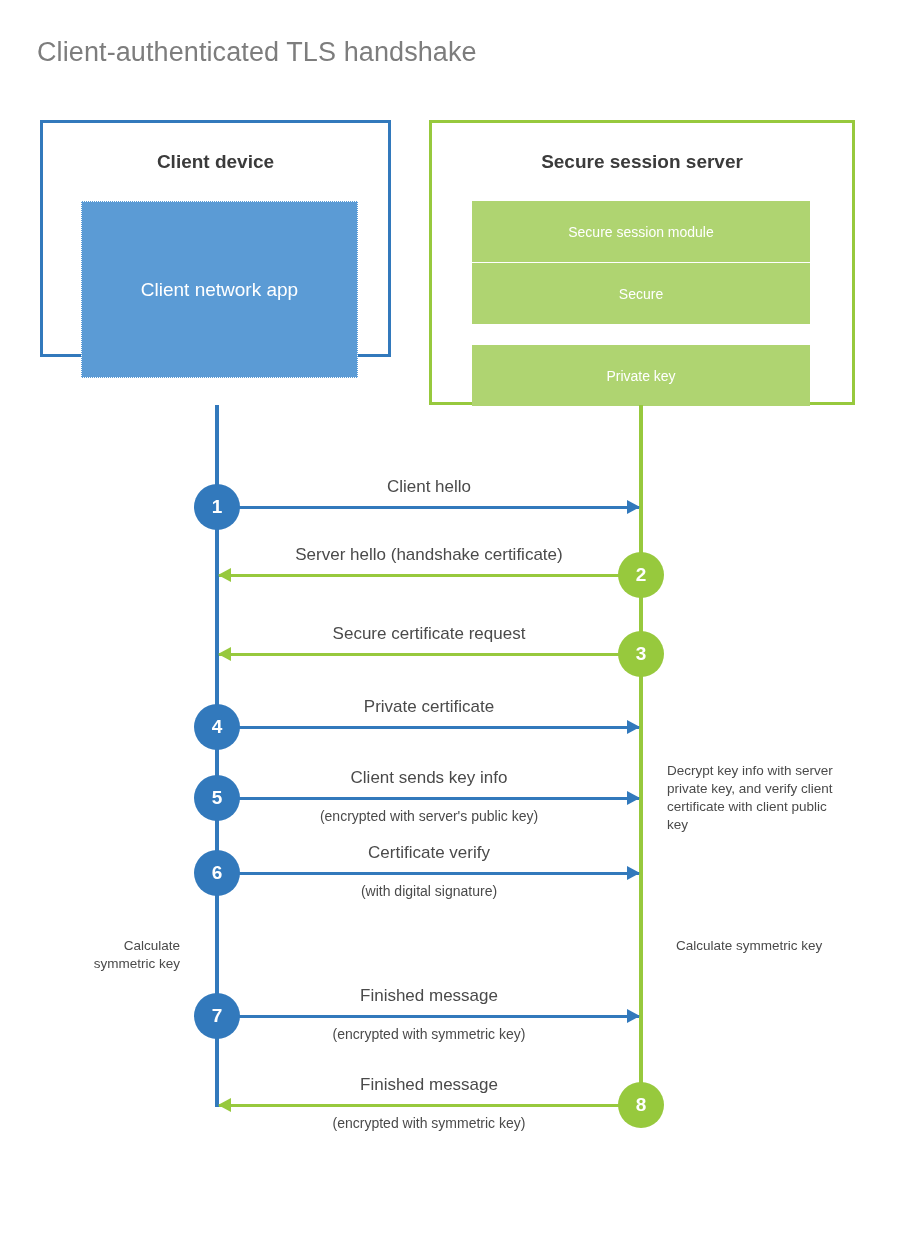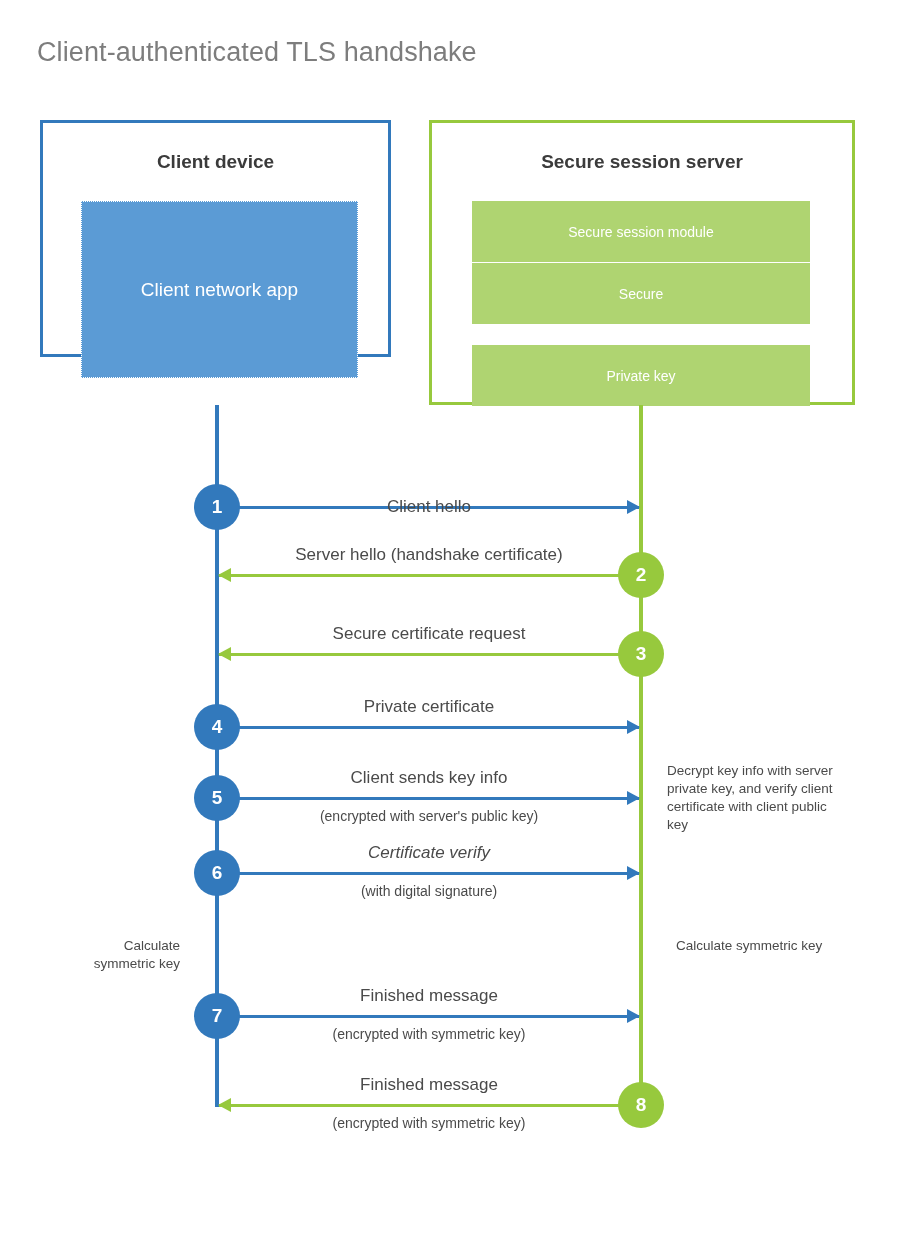--- a/index.html
+++ b/index.html
@@ -118,42 +118,42 @@
     <div class="srv-bar" id="srv-bar-2">Private key</div>
   </div>
 
   <div class="lifeline" id="client-lifeline"></div>
   <div class="lifeline" id="server-lifeline"></div>
 
   <div id="messages-layer">
       <div class="step-circle blue" style="left: 194px; top: 484px;">1</div>
       <div class="arrow-line blue" style="left: 235px; width: 404px; top: 506px;"></div>
       <div class="arrow-head right blue" style="top: 500px; left: 627px;"></div>
-      <div class="msg-label" style="left: 217px; width: 424px; top: 497px;">Client hello</div>
+      <div class="msg-label" style="left: 217px; width: 424px; top: 477px;">Client hello</div>
       <div class="step-circle green" style="left: 618px; top: 552px;">2</div>
       <div class="arrow-line green" style="left: 219px; width: 404px; top: 574px;"></div>
       <div class="arrow-head left green" style="top: 568px; left: 218px;"></div>
       <div class="msg-label" style="left: 217px; width: 424px; top: 545px;">Server hello (handshake certificate)</div>
       <div class="step-circle green" style="left: 618px; top: 631px;">3</div>
       <div class="arrow-line green" style="left: 219px; width: 404px; top: 653px;"></div>
       <div class="arrow-head left green" style="top: 647px; left: 218px;"></div>
       <div class="msg-label" style="left: 217px; width: 424px; top: 624px;">Secure certificate request</div>
       <div class="step-circle blue" style="left: 194px; top: 704px;">4</div>
       <div class="arrow-line blue" style="left: 235px; width: 404px; top: 726px;"></div>
       <div class="arrow-head right blue" style="top: 720px; left: 627px;"></div>
       <div class="msg-label" style="left: 217px; width: 424px; top: 697px;">Private certificate</div>
       <div class="step-circle blue" style="left: 194px; top: 775px;">5</div>
       <div class="arrow-line blue" style="left: 235px; width: 404px; top: 797px;"></div>
       <div class="arrow-head right blue" style="top: 791px; left: 627px;"></div>
       <div class="msg-label" style="left: 217px; width: 424px; top: 768px;">Client sends key info</div>
       <div class="msg-sub" style="left: 217px; width: 424px; top: 808px;">(encrypted with server's public key)</div>
       <div class="step-circle blue" style="left: 194px; top: 850px;">6</div>
       <div class="arrow-line blue" style="left: 235px; width: 404px; top: 872px;"></div>
       <div class="arrow-head right blue" style="top: 866px; left: 627px;"></div>
-      <div class="msg-label" style="left: 217px; width: 424px; top: 843px; font-style: italic;">Certificate verify</div>
+      <div class="msg-label" style="left: 217px; width: 424px; top: 843px;">Certificate verify</div>
       <div class="msg-sub" style="left: 217px; width: 424px; top: 883px;">(with digital signature)</div>
       <div class="step-circle blue" style="left: 194px; top: 993px;">7</div>
       <div class="arrow-line blue" style="left: 235px; width: 404px; top: 1015px;"></div>
       <div class="arrow-head right blue" style="top: 1009px; left: 627px;"></div>
       <div class="msg-label" style="left: 217px; width: 424px; top: 986px;">Finished message</div>
       <div class="msg-sub" style="left: 217px; width: 424px; top: 1026px;">(encrypted with symmetric key)</div>
       <div class="step-circle green" style="left: 618px; top: 1082px;">8</div>
       <div class="arrow-line green" style="left: 219px; width: 404px; top: 1104px;"></div>
       <div class="arrow-head left green" style="top: 1098px; left: 218px;"></div>
       <div class="msg-label" style="left: 217px; width: 424px; top: 1075px;">Finished message</div>

